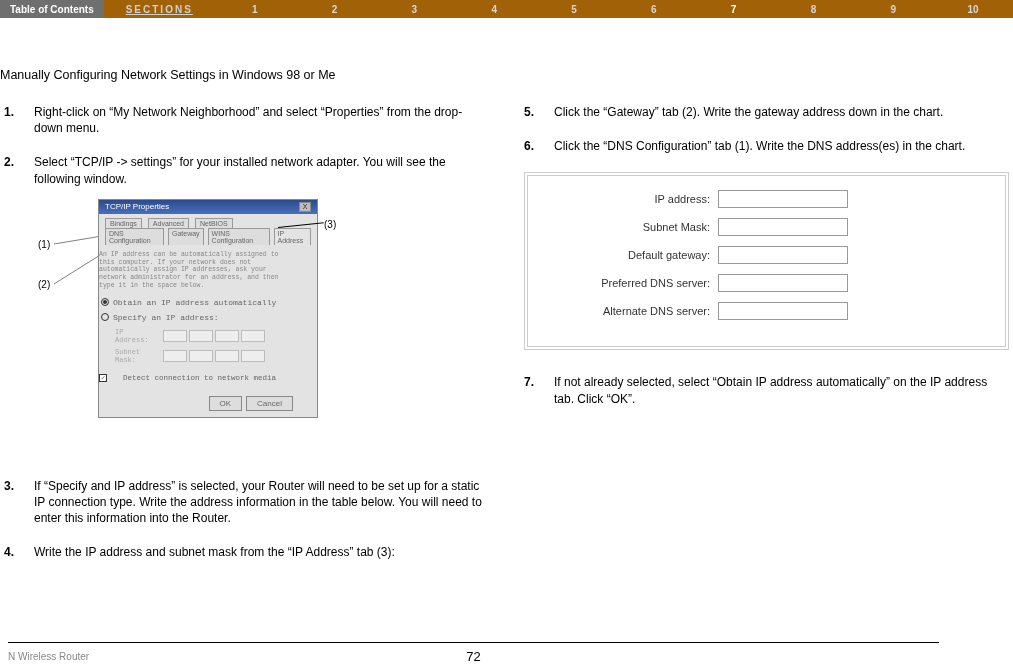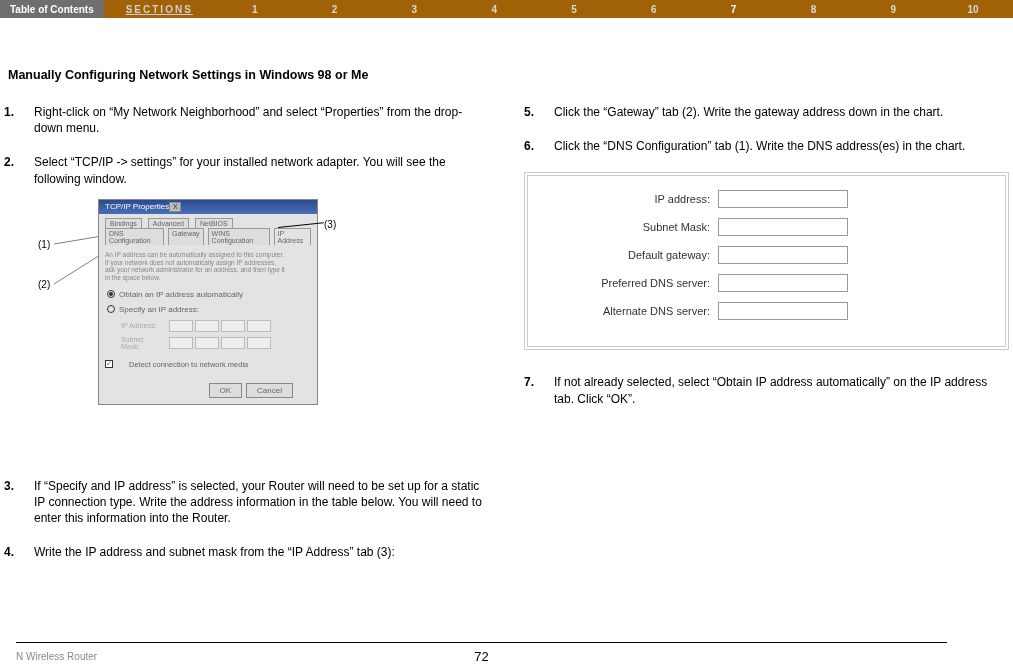--- a/index.html
+++ b/index.html
@@ -4,43 +4,43 @@
 <style>
   * { box-sizing: border-box; margin: 0; padding: 0; }
   html, body { width: 1013px; height: 672px; font-family: Arial, Helvetica, sans-serif; color: #000; background: #fff; }
   .topbar { display: flex; align-items: center; height: 18px; background: #a16207; font-size: 10px; font-weight: bold; color: #fff; }
   .topbar .toc { background: #6f6f6f; height: 100%; display: flex; align-items: center; padding: 0 10px; }
   .topbar .sections { color: #cfcfcf; letter-spacing: 2px; padding: 0 22px; text-decoration: underline; }
   .topbar .num { flex: 1; text-align: center; color: #d7d7d7; }
   .topbar .num.active { color: #fff; }
 
   .page { padding: 50px 0 0 0; width: 1013px; }
-  .heading { font-size: 12.5px; font-weight: bold; margin: 0 16px 22px 0; padding-left: 8px; }
+  .heading { font-size: 12.5px; font-weight: normal; margin: 0 16px 22px 0; padding-left: 0; }
   .cols { display: flex; gap: 40px; padding: 0 4px; }
   .col { flex: 1; }
   .col.left { flex: 0 0 480px; }
   ol.steps { list-style: none; }
   ol.steps li { display: flex; font-size: 12px; line-height: 1.35; margin-bottom: 18px; }
   ol.steps li .num { flex: 0 0 30px; font-weight: bold; }
   ol.steps li .txt { flex: 1; }
   .note { font-size: 12px; font-weight: bold; line-height: 1.35; padding-left: 0; }
 
   
   .shotwrap { display: flex; align-items: flex-start; margin: -6px 0 24px 0; }
   .callouts { position: relative; width: 94px; height: 255px; font-size: 10px; }
   .callouts div { position: absolute; }
   .shot { width: 220px; border: 1px solid #888; background: #e3e3e3; position: relative; font-size: 8px; color: #666; }
-  .shot .title { background: linear-gradient(#2a4b8d,#4a6fba); color: #fff; padding: 2px 6px; font-size: 8px; height: 14px; display: flex; align-items: center; }
+  .shot .title { background: linear-gradient(#2a4b8d,#4a6fba); color: #fff; padding: 2px 6px; font-size: 8px; height: 14px; display: flex; align-items: center; justify-content: space-between; }
   .shot .title .x { background:#bbb; width:12px; height:10px; border:1px solid #888; display:flex; align-items:center; justify-content:center; font-size:7px; color:#333;}
   .shot .tabs { display:flex; padding: 4px 6px 0 6px; gap:6px; font-size:7px; }
   .shot .tabs span { border:1px solid #999; border-bottom:none; padding:1px 4px; background:#ddd; }
   .shot .tabs2 { display:flex; padding: 0 6px; gap:4px; font-size:7px; }
   .shot .tabs2 span { border:1px solid #999; border-bottom:none; padding:1px 3px; background:#ddd; }
   .shot .tabs2 span.active { background:#e3e3e3; }
-  .shot .body { padding: 6px 10px 10px 6px; }
+  .shot .body { padding: 6px 10px 10px 0; font-family: Liberation Mono, monospace; }
   .shot .blurb { font-size:6.5px; line-height:1.2; color:#888; margin-bottom:8px; max-width:180px; filter: blur(0.4px); }
   .shot .radio { font-size:8px; margin-bottom:6px; display:flex; align-items:center; gap:4px; margin-left:2px;}
   .shot .radio .dot { width:8px; height:8px; border-radius:50%; border:1px solid #333; display:flex; align-items:center; justify-content:center;}
   .shot .radio .dot.on::after { content:""; width:4px; height:4px; border-radius:50%; background:#333;}
   .shot .ipline { display:flex; align-items:center; gap:6px; margin-left:16px; font-size:7px; color:#aaa; margin-bottom:4px;}
   .shot .ipline .lbl { width:42px; }
   .shot .ipline .boxes { display:flex; gap:2px; }
   .shot .ipline .boxes span { width:24px; height:12px; border:1px solid #bbb; background:#eee; }
   .shot .chk { font-size:7.5px; margin-top:10px; display:flex; gap:16px; align-items:center;}
   .shot .chk .box { width:8px; height:8px; border:1px solid #333; background:#fff; display:flex; align-items:center; justify-content:center; font-size:7px;}
@@ -50,21 +50,21 @@
   svg.lines { position:absolute; top:0; left:0; width:94px; height:255px; pointer-events:none; }
   .c3 { position:absolute; left: 320px; top: 20px; font-size:10px; }
 
   
   .formbox { border: 4px double #ccc; padding: 14px 22px; margin-bottom: 24px; }
   .formbox .row { display:flex; align-items:center; margin-bottom: 10px; }
   .formbox .row:last-child { margin-bottom: 12px; }
   .formbox .lbl { width: 168px; text-align: right; font-size: 11px; padding-right: 8px; color:#333;}
   .formbox .inp { width: 130px; height: 18px; border:1px solid #999; background:#fff; }
 
-  .footer { position: absolute; bottom: 8px; left: 12px; width: 939px; }
+  .footer { position: absolute; bottom: 8px; left: 4px; width: 939px; }
   .footer .rule { border-top: 1px solid #000; margin: 0 4px 6px 4px; }
   .footer .bar { display:flex; align-items:center; font-size:10px; color:#888; padding: 0 4px; }
   .footer .pn { flex:1; text-align:center; font-weight:normal; font-size:13px; color:#000; }
   .footer .model { flex:0 0 160px; }
   .footer .spacer { flex:0 0 160px; }
 
   
   .c3line { position:absolute; border-top:0.5px solid #000; }
 </style>
 </head>

